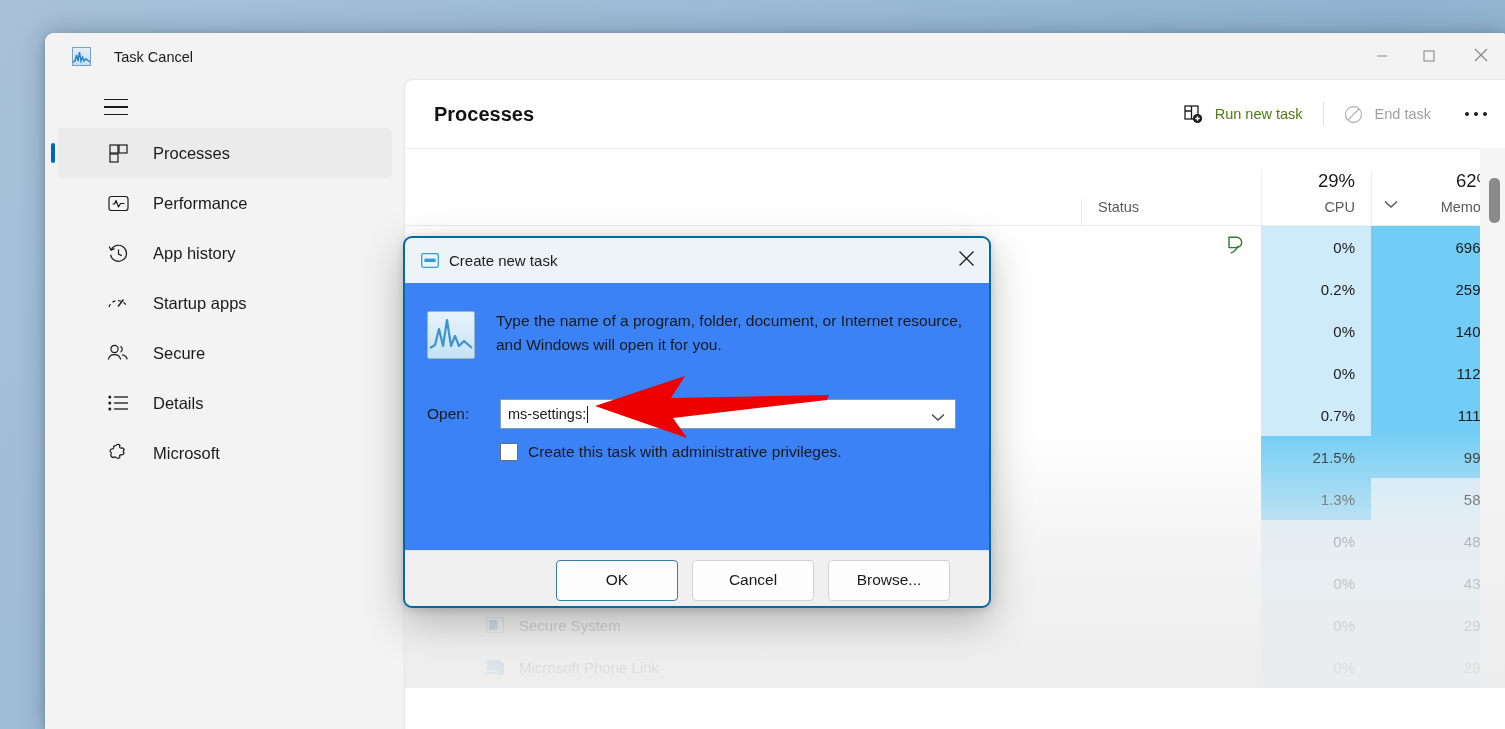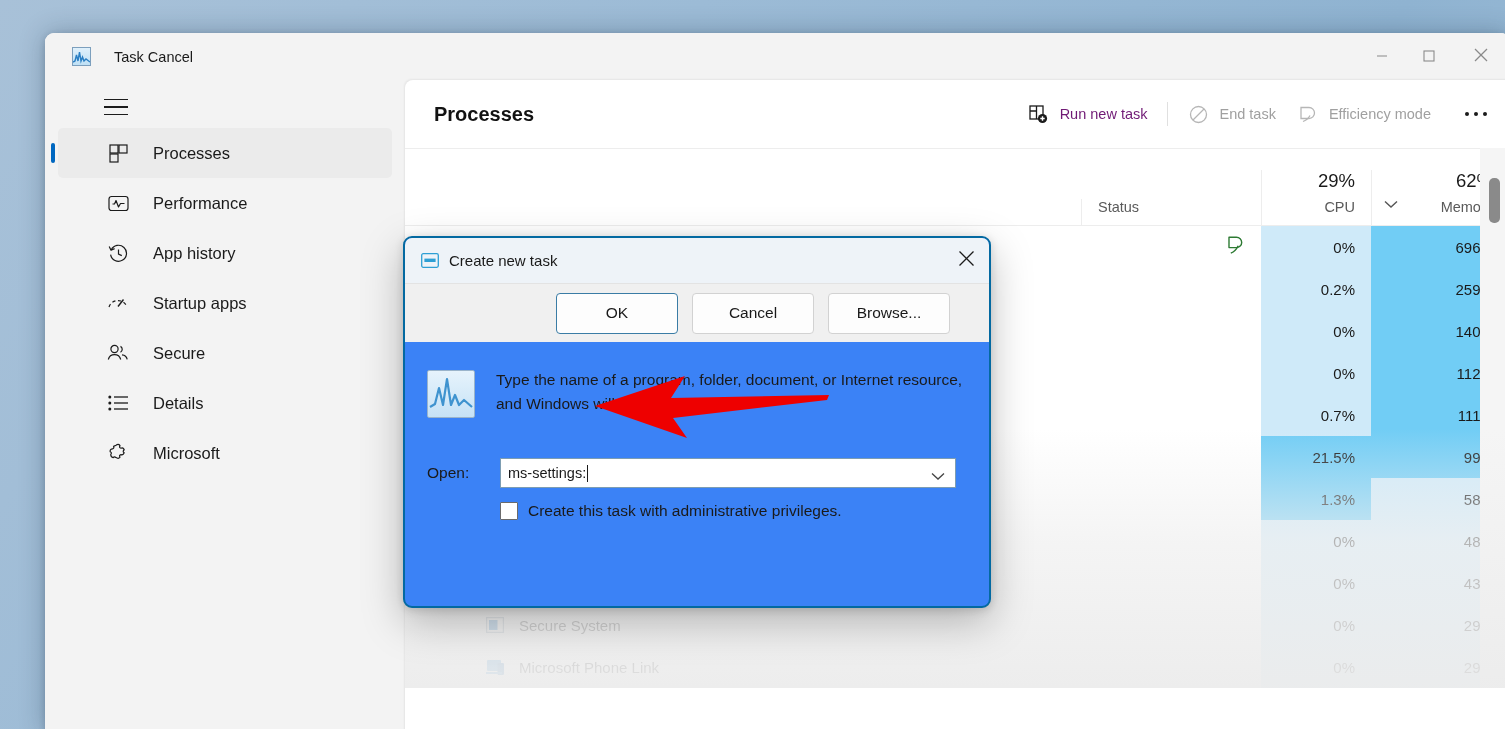--- a/index.html
+++ b/index.html
@@ -153,21 +153,21 @@
     display: flex; align-items: center;
   }
   .cmd-btn {
     display: flex; align-items: center;
     height: 36px;
     padding: 0 11px;
     border-radius: 5px;
     white-space: nowrap;
   }
   .cmd-btn .cb-icon { display: flex; align-items: center; justify-content: center; width: 20px; }
-  .cmd-btn .cb-label { margin-left: 11px; font-size: 14.5px; color: #701a75; }
+  .cmd-btn .cb-label { margin-left: 11px; font-size: 14.5px; color: #4d7c0f; }
   .cmd-btn.disabled .cb-label { color: #a0a0a0; }
   .cmd-sep { width: 1px; height: 24px; background: #e0e0e0; margin: 0 9px; }
   #more-btn {
     width: 40px; height: 36px;
     display: flex; align-items: center; justify-content: center;
     border-radius: 5px;
     margin-left: 14px;
   }
   #more-btn .dot { width: 4px; height: 4px; border-radius: 50%; background: #1b1b1b; margin: 0 2.4px; }
 
@@ -564,29 +564,20 @@
           <div class="cmd-btn disabled">
             <span class="cb-icon">
               <svg width="19" height="19" viewBox="0 0 19 19">
                 <circle cx="9.5" cy="9.5" r="8" fill="none" stroke="#b6b6b6" stroke-width="1.3"></circle>
                 <line x1="4" y1="15" x2="15" y2="4" stroke="#b6b6b6" stroke-width="1.3"></line>
               </svg>
             </span>
             <span class="cb-label">End task</span>
           </div>
 
-          <div class="cmd-btn disabled">
-            <span class="cb-icon">
-              <svg width="20" height="19" viewBox="0 0 20 19">
-                <path d="M3 2.5 h8 a5.5 5.5 0 0 1 0 11 h-8 Z" fill="none" stroke="#b6b6b6" stroke-width="1.3"></path>
-                <path d="M5 16.5 q4.5 -1.5 7 -6" fill="none" stroke="#b6b6b6" stroke-width="1.3"></path>
-              </svg>
-            </span>
-            <span class="cb-label">Efficiency mode</span>
-          </div>
 
           <div id="more-btn">
             <span class="dot"></span>
             <span class="dot"></span>
             <span class="dot"></span>
           </div>
         </div>
       </div>
 
       <div id="table-wrap">
@@ -762,26 +753,20 @@
     <div id="dlg-close">
       <span>
         <svg width="17" height="17" viewBox="0 0 17 17">
           <line x1="1.5" y1="1.5" x2="15.5" y2="15.5" stroke="#1b1b1b" stroke-width="1.3"></line>
           <line x1="15.5" y1="1.5" x2="1.5" y2="15.5" stroke="#1b1b1b" stroke-width="1.3"></line>
         </svg>
       </span>
     </div>
   </div>
 
-  <div id="dlg-footer">
-    <div class="dlg-btn primary">OK</div>
-    <div class="dlg-btn">Cancel</div>
-    <div class="dlg-btn">Browse...</div>
-  </div>
-
   <div id="dlg-main">
     <div id="dlg-desc-row">
       <div id="dlg-big-icon">
         <svg width="46" height="40" viewBox="0 0 46 40" style="position:absolute;left:0;top:4px">
           <polyline points="2,32 7,29 11,13 15,30 19,4 23,30 27,20 31,30 36,25 44,32" fill="none" stroke="#3f93cf" stroke-width="2.2" stroke-linejoin="round"></polyline>
         </svg>
       </div>
       <div id="dlg-desc">Type the name of a program, folder, document, or Internet resource, and Windows will open it for you.</div>
     </div>
 
@@ -796,19 +781,25 @@
             </svg>
         </span>
       </div>
     </div>
 
     <div id="admin-row">
       <div id="admin-check"></div>
       <div id="admin-label">Create this task with administrative privileges.</div>
     </div>
   </div>
+
+  <div id="dlg-footer">
+    <div class="dlg-btn primary">OK</div>
+    <div class="dlg-btn">Cancel</div>
+    <div class="dlg-btn">Browse...</div>
+  </div>
 </div>
 
 <div id="red-arrow">
   <svg width="236" height="66" viewBox="0 0 236 66">
     <polygon points="2,32 92,2 78,24 236,21 234,26 80,44 94,64" fill="#EE0000"></polygon>
   </svg>
 </div>
 
 </body></html>

